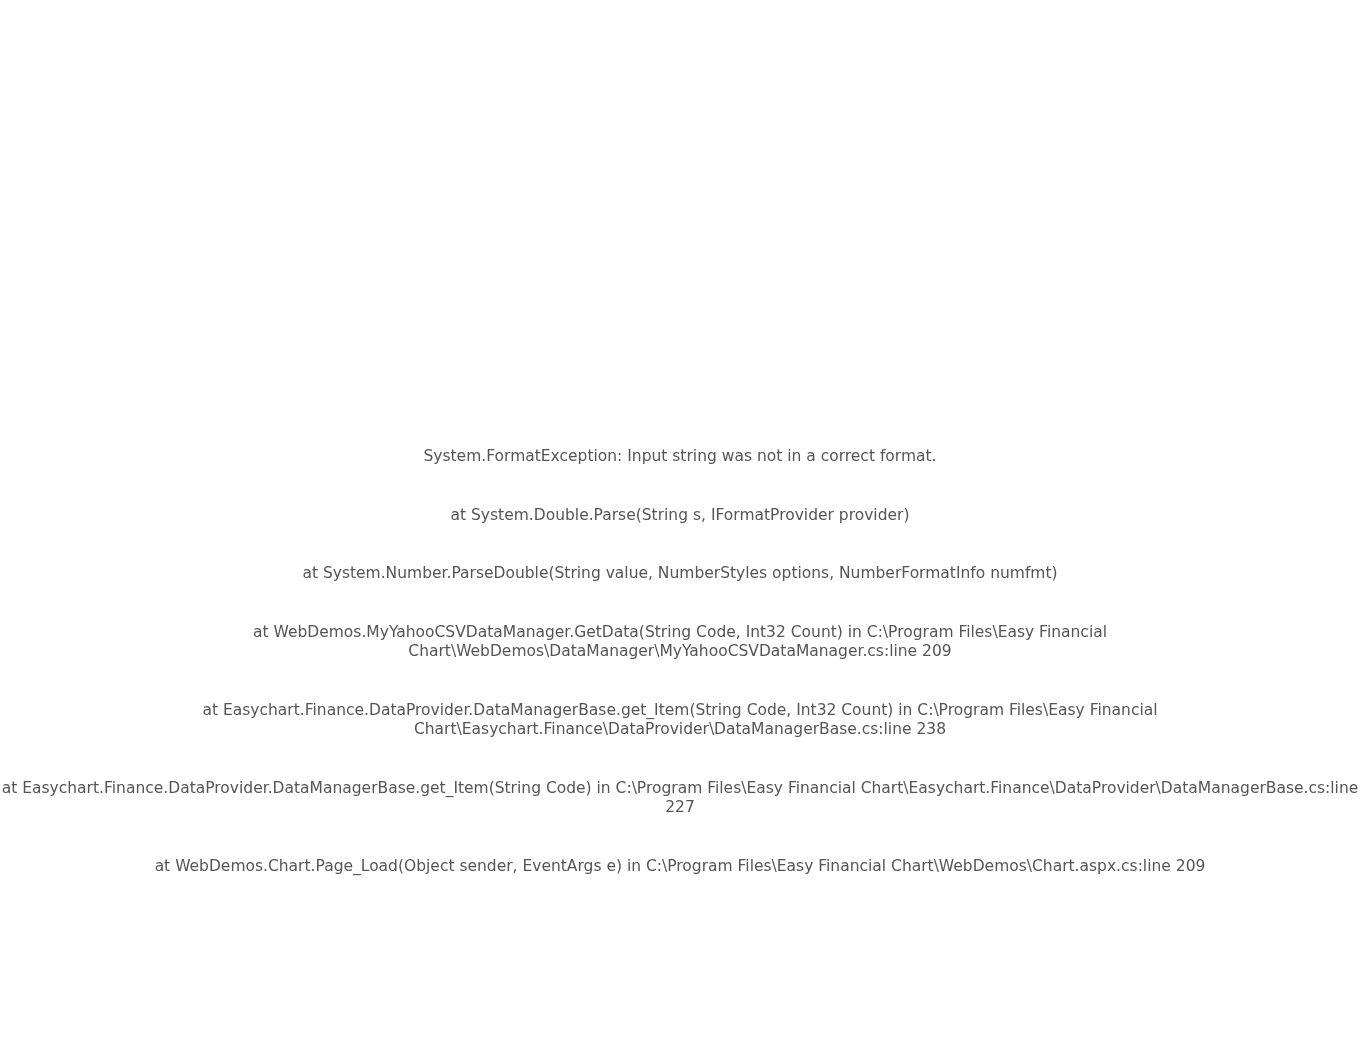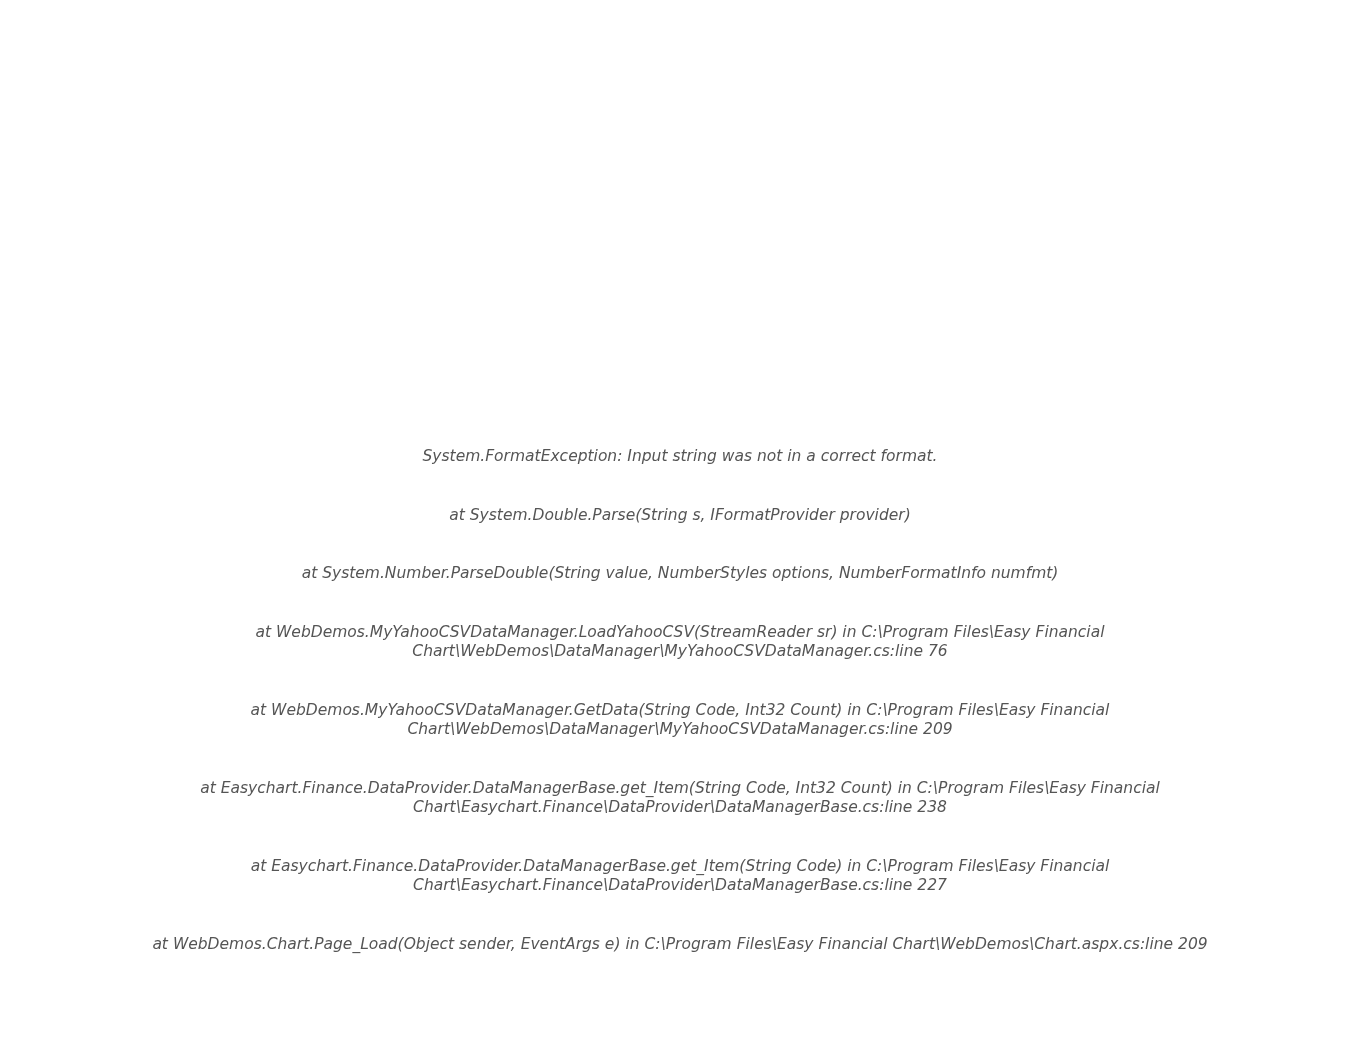--- a/index.html
+++ b/index.html
@@ -11,21 +11,20 @@
     overflow: hidden;
   }
   body {
     font-family: "DejaVu Sans", sans-serif;
   }
   .page {
     position: relative;
     width: 1360px;
     height: 1056px;
     background: #ffffff;
-    font-style: italic;
   }
   .stack-trace {
     position: absolute;
     left: 0;
     top: 408px;
     width: 1360px;
     text-align: center;
     color: #555555;
     font-size: 15.5px;
     line-height: 19.5px;
@@ -38,19 +37,18 @@
   }
 </style>
 </head>
 <body>
 
 <div class="page">
   <div class="stack-trace">
     <span class="stack-line">System.FormatException: Input string was not in a correct format.</span>
     <span class="stack-line">at System.Double.Parse(String s, IFormatProvider provider)</span>
     <span class="stack-line">at System.Number.ParseDouble(String value, NumberStyles options, NumberFormatInfo numfmt)</span>
-    <span class="stack-line">at WebDemos.MyYahooCSVDataManager.LoadYahooCSV(StreamReader sr) in C:\Program Files\Easy Financial Chart\WebDemos\DataManager\MyYahooCSVDataManager.cs:line 76</span>
     <span class="stack-line">at WebDemos.MyYahooCSVDataManager.GetData(String Code, Int32 Count) in C:\Program Files\Easy Financial Chart\WebDemos\DataManager\MyYahooCSVDataManager.cs:line 209</span>
     <span class="stack-line">at Easychart.Finance.DataProvider.DataManagerBase.get_Item(String Code, Int32 Count) in C:\Program Files\Easy Financial Chart\Easychart.Finance\DataProvider\DataManagerBase.cs:line 238</span>
     <span class="stack-line">at Easychart.Finance.DataProvider.DataManagerBase.get_Item(String Code) in C:\Program Files\Easy Financial Chart\Easychart.Finance\DataProvider\DataManagerBase.cs:line 227</span>
     <span class="stack-line">at WebDemos.Chart.Page_Load(Object sender, EventArgs e) in C:\Program Files\Easy Financial Chart\WebDemos\Chart.aspx.cs:line 209</span>
   </div>
 </div>
 
 </body></html>

